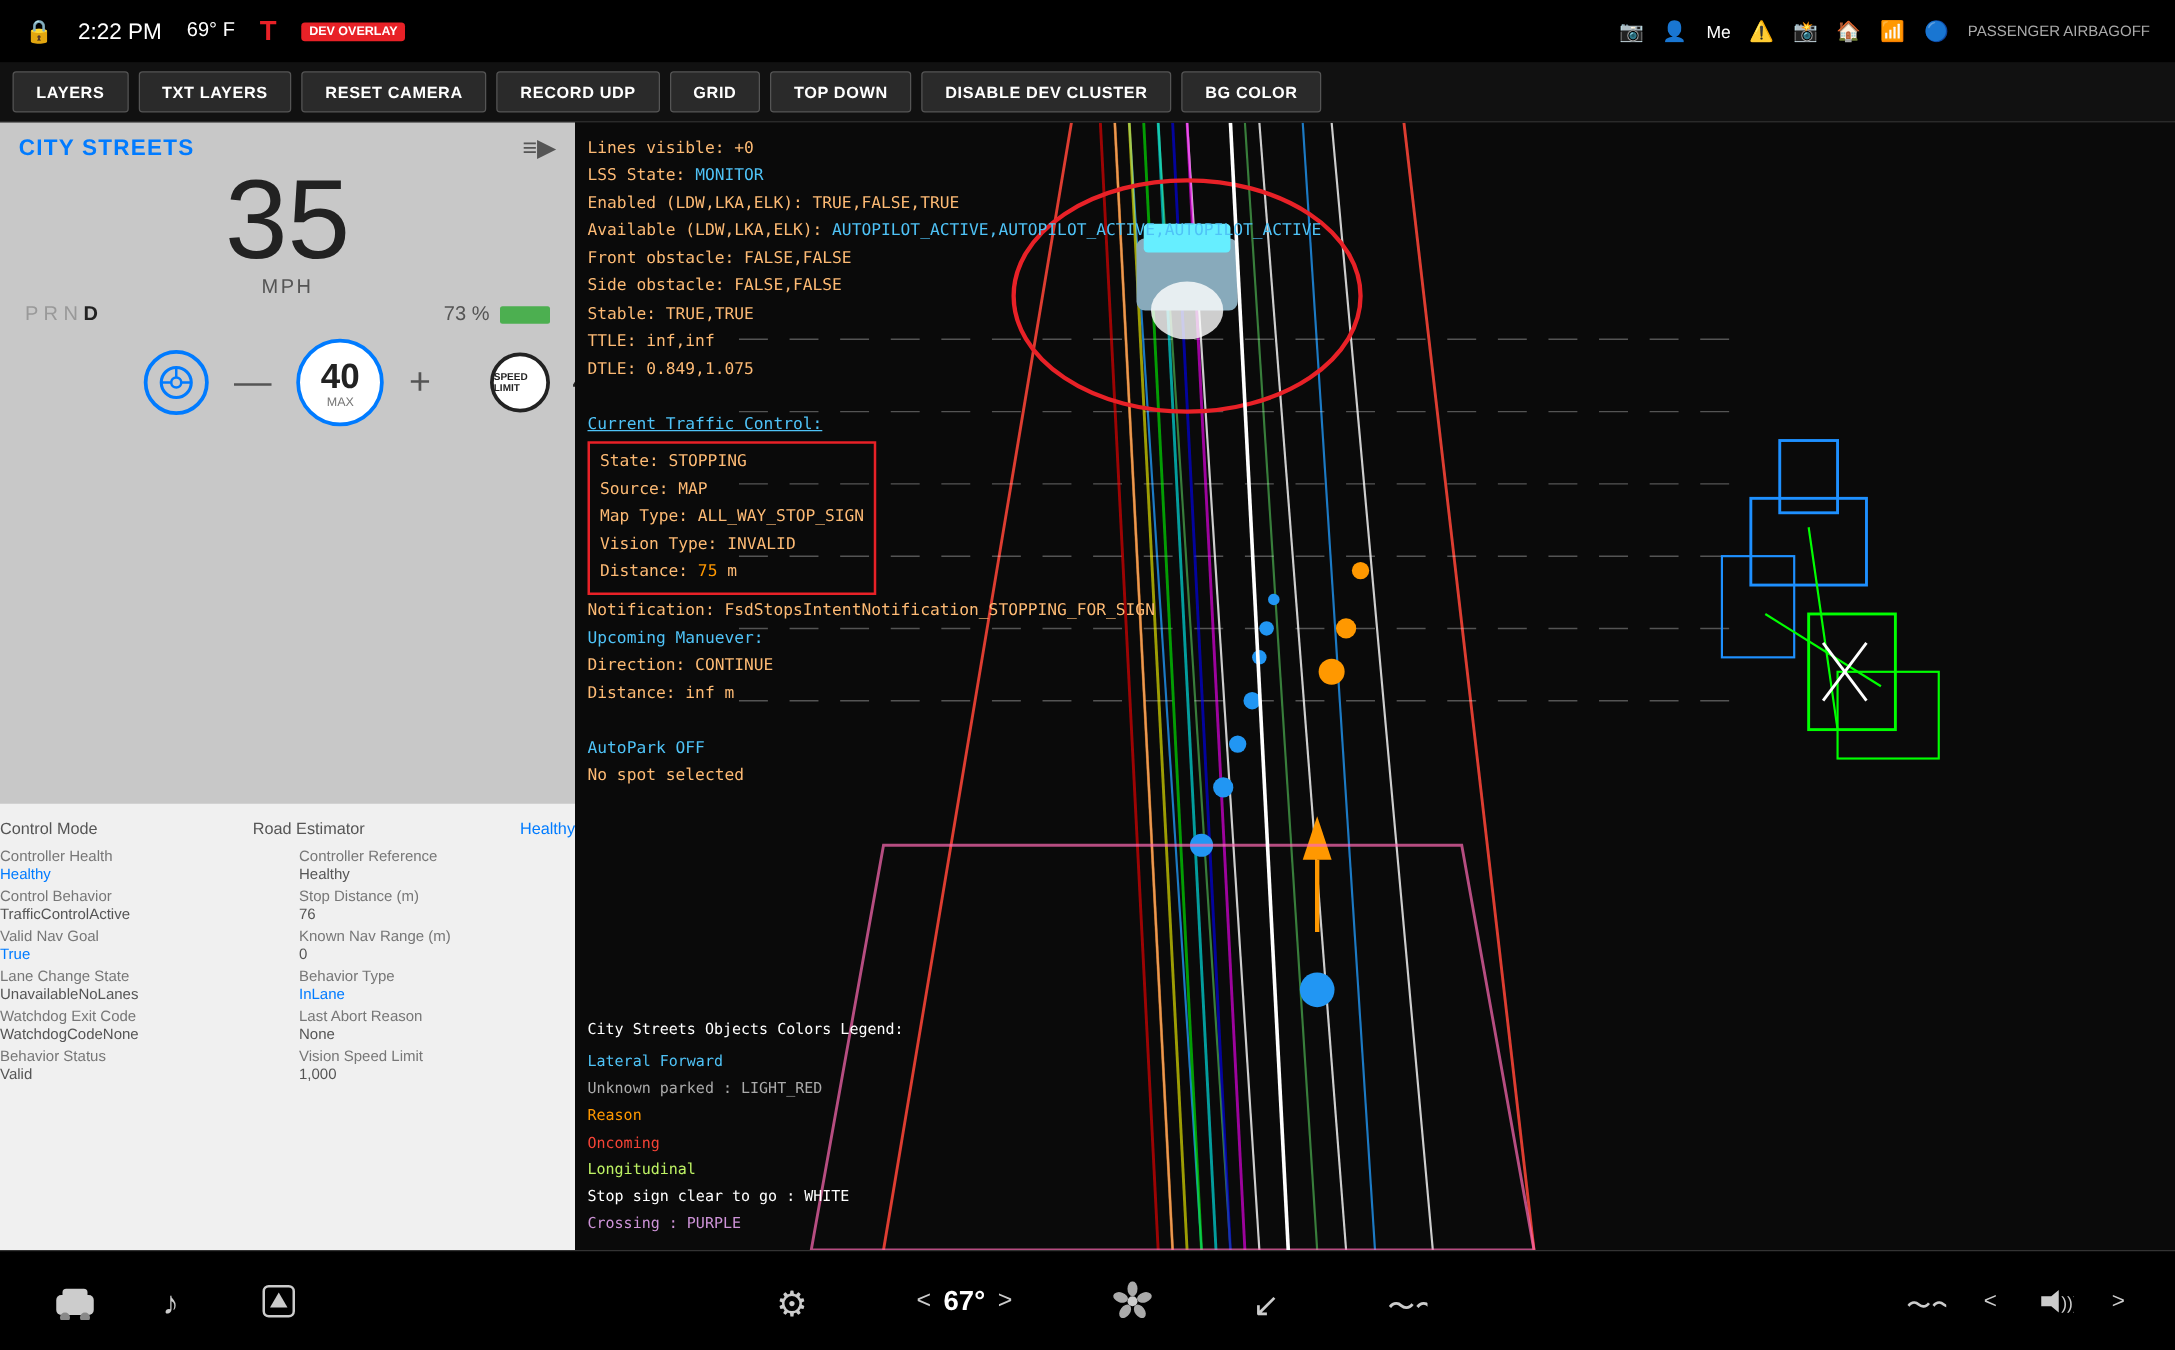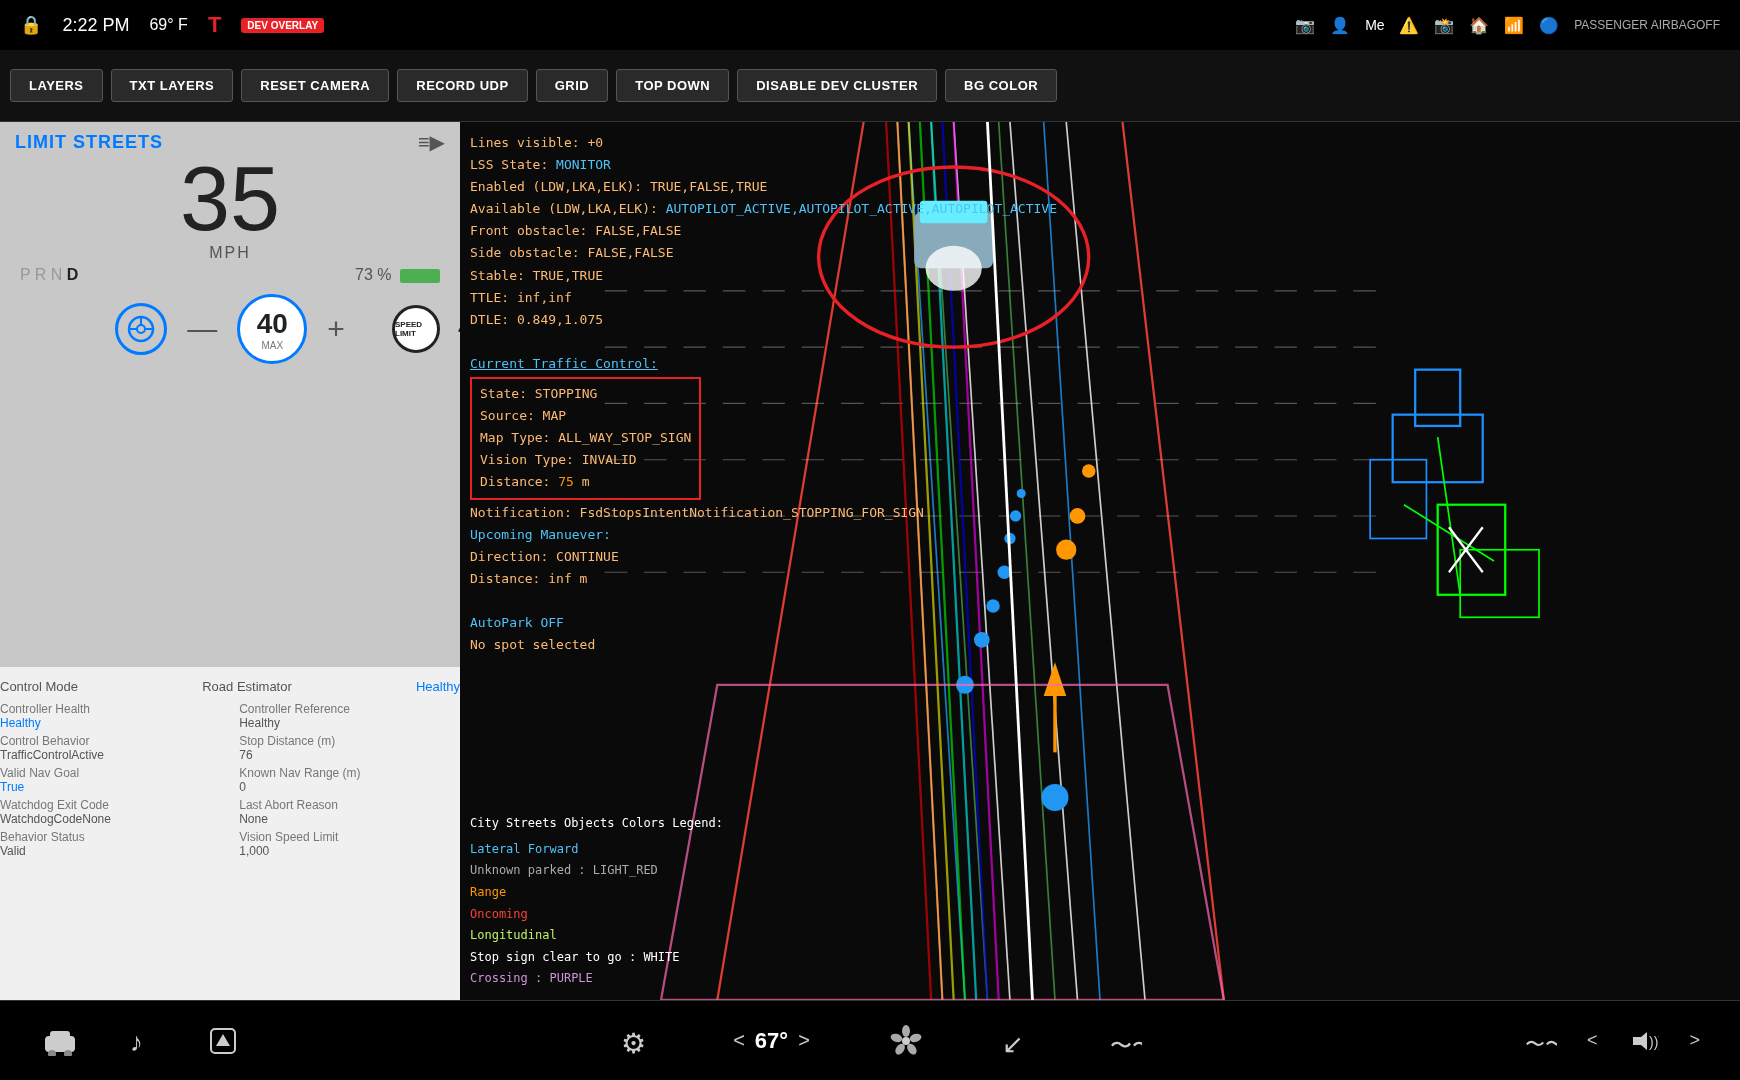--- a/index.html
+++ b/index.html
@@ -35,21 +35,21 @@
       color: #fff;
       font-size: 10px;
       padding: 2px 6px;
       border-radius: 3px;
       font-weight: bold;
     }
 
     
     .toolbar {
       background: #111;
-      height: 72px;
+      height: 48px;
       display: flex;
       align-items: center;
       padding: 0 10px;
       gap: 8px;
       flex-shrink: 0;
       border-bottom: 1px solid #333;
     }
     .toolbar-btn {
       background: #2a2a2a;
       color: #fff;
@@ -354,21 +354,21 @@
   <button class="toolbar-btn">BG COLOR</button>
 </div>
 
 <div class="main-content">
 
   <div class="left-panel">
 
     <div class="drive-viz">
       <div class="speed-header">
         <div style="display:flex;justify-content:space-between;padding:0 15px;align-items:center;">
-          <span class="city-streets-label">LIMIT STREETS</span>
+          <span class="city-streets-label">CITY STREETS</span>
           <span style="color:#555;font-size:20px;">≡▶</span>
         </div>
         <div class="speed-num">35</div>
         <div class="mph-label">MPH</div>
       </div>
 
       <div class="gear-battery">
         <span>
           <span style="color:#999;">P R N </span><span style="color:#222;font-weight:bold;">D</span>
         </span>
@@ -441,20 +441,30 @@
         <div class="status-left-col">
           <div class="status-key">Valid Nav Goal</div>
           <div class="status-val-blue">True</div>
         </div>
         <div class="status-right-col">
           <div class="status-key">Known Nav Range (m)</div>
           <div class="status-val">0</div>
         </div>
       </div>
 
+      <div class="status-row">
+        <div class="status-left-col">
+          <div class="status-key">Lane Change State</div>
+          <div class="status-val">UnavailableNoLanes</div>
+        </div>
+        <div class="status-right-col">
+          <div class="status-key">Behavior Type</div>
+          <div class="status-val-blue">InLane</div>
+        </div>
+      </div>
 
       <div class="status-row">
         <div class="status-left-col">
           <div class="status-key">Watchdog Exit Code</div>
           <div class="status-val">WatchdogCodeNone</div>
         </div>
         <div class="status-right-col">
           <div class="status-key">Last Abort Reason</div>
           <div class="status-val">None</div>
         </div>
@@ -618,21 +628,21 @@
       </div>
       <div class="debug-line">
         <span class="debug-val">No spot selected</span>
       </div>
     </div>
 
     <div class="legend-overlay">
       <div style="color:#fff;margin-bottom:4px;">City Streets Objects Colors Legend:</div>
       <div><span style="color:#4fc3f7;">Lateral Forward</span></div>
       <div><span style="color:#aaa;">Unknown parked : LIGHT_RED</span></div>
-      <div><span style="color:#ff9800;">Range</span></div>
+      <div><span style="color:#ff9800;">Reason</span></div>
       <div><span style="color:#f44336;">Oncoming</span></div>
       <div><span style="color:#bef264;">Longitudinal</span></div>
       <div><span style="color:#fff;">Stop sign clear to go : WHITE</span></div>
       <div><span style="color:#ce93d8;">Crossing : PURPLE</span></div>
     </div>
 
   </div>
 </div>
 
 <div class="bottom-bar">

